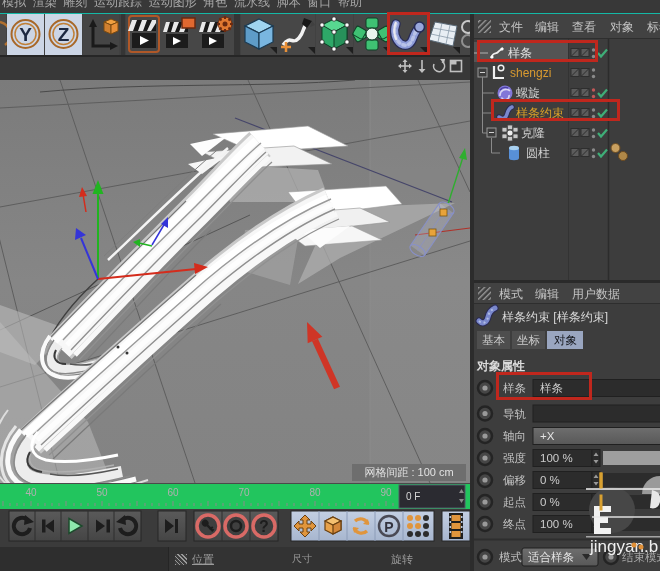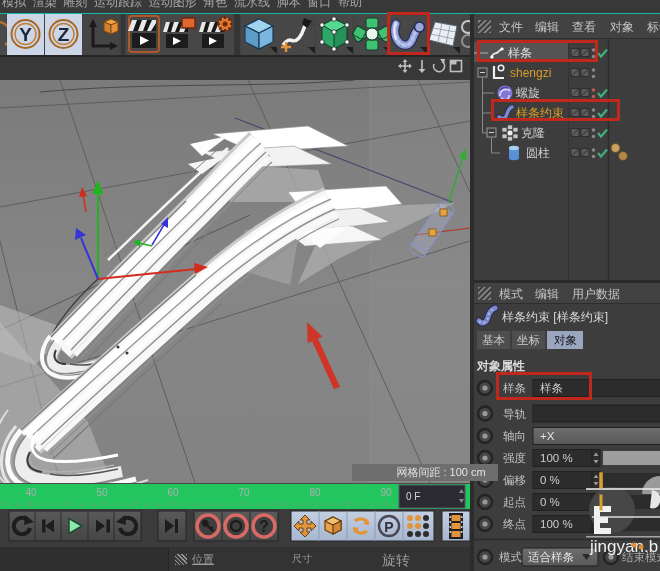--- a/index.html
+++ b/index.html
@@ -304,21 +304,21 @@
 <line x1="152" y1="165" x2="165" y2="143" stroke="#3535d8" stroke-width="1.5"></line>
 <polygon points="168,137 161,144 168,148" fill="#3535d8"></polygon>
 <line x1="152" y1="166" x2="139" y2="163" stroke="#21b421" stroke-width="1.5"></line>
 <polygon points="133,162 140,159 140,167" fill="#21b421"></polygon>
 
 <line x1="315" y1="260" x2="337" y2="308" stroke="#cf3526" stroke-width="6.5"></line>
 <polygon points="307,242 322.3,256.7 307.7,263.3" fill="#cf3526"></polygon>
 </svg>
 </div>
 
-<div class="abs" style="left:352px;top:464px;width:114px;height:17px;background:#6e6e6e;color:#e2e2e2;font-size:11px;line-height:17px;text-align:center;z-index:5;padding-left:32px;">网格间距 : 100 cm</div>
+<div class="abs" style="left:352px;top:464px;width:114px;height:17px;background:#6e6e6e;color:#e2e2e2;font-size:11px;line-height:17px;text-align:center;z-index:5;">网格间距 : 100 cm</div>
 
 <div id="ruler" class="abs" style="left:0;top:483px;width:470px;height:26px;background:#22c55e;border-top:1px solid #4a4a4a;">
 <svg width="470" height="26" viewBox="0 0 470 26">
 <g font-family="Liberation Sans" font-size="10" fill="#b0b0b0" text-anchor="middle">
 <text x="31" y="12">40</text>
         <text x="102" y="12">50</text>
         <text x="173" y="12">60</text>
         <text x="244" y="12">70</text>
         <text x="315" y="12">80</text>
         <text x="386" y="12">90</text>
@@ -445,21 +445,21 @@
         </g>
 </g>
 </svg>
 </div>
 
 <div id="statusbar" class="abs" style="left:0;top:547px;width:470px;height:24px;background:#333333;">
 <div class="abs" style="left:0;top:0;width:168px;height:24px;background:#2e2e2e;border-right:1px solid #252525;"></div>
 <div class="abs hatch" style="left:175px;top:7px;width:12px;height:11px;"></div>
 <div class="abs" style="left:192px;top:5px;font-size:11px;color:#9a9a9a;text-decoration:underline;">位置</div>
 <div class="abs" style="left:292px;top:5px;font-size:10px;color:#9a9a9a;">尺寸</div>
-<div class="abs" style="left:382px;top:5px;font-size:14px;color:#9a9a9a;">旋转</div>
+<div class="abs" style="left:391px;top:5px;font-size:11px;color:#9a9a9a;">旋转</div>
 </div>
 
 <div id="rightpanel" class="abs" style="left:470px;top:14px;width:190px;height:557px;background:#3d3d3d;border-left:4px solid #2c2c2c;overflow:hidden;">
 <svg width="190" height="557" viewBox="0 0 190 557" font-family="Liberation Sans">
 <defs>
 <pattern id="hat" width="4" height="4" patternUnits="userSpaceOnUse" patternTransform="rotate(45)">
 <rect width="4" height="4" fill="#3d3d3d"></rect>
           <rect width="1.4" height="4" fill="#9a9a9a"></rect>
 </pattern>
 <linearGradient id="dd" x1="0" y1="0" x2="0" y2="1">

